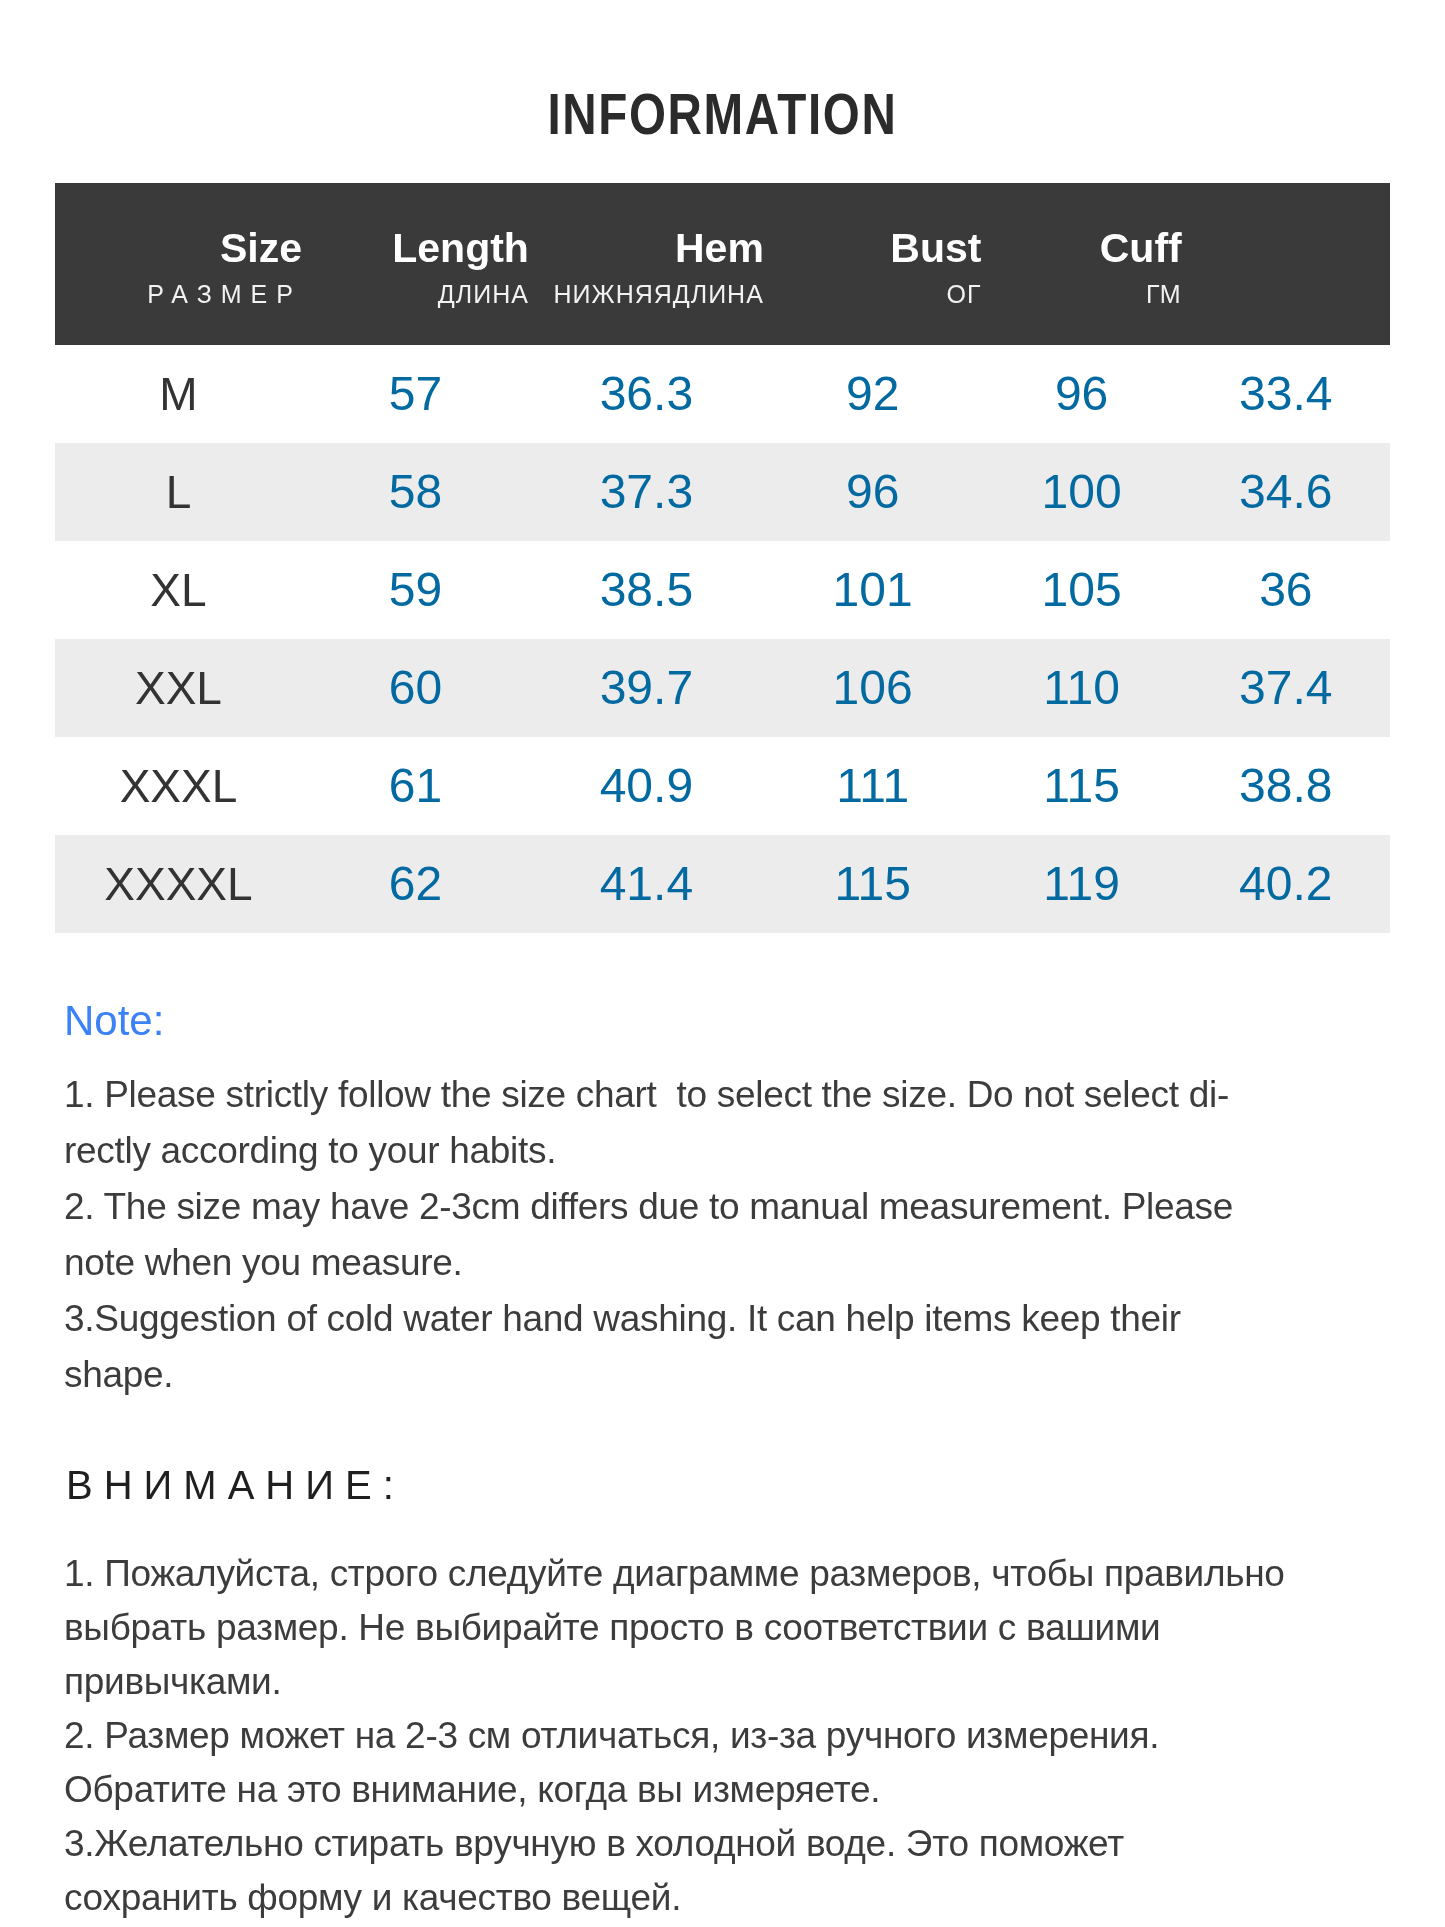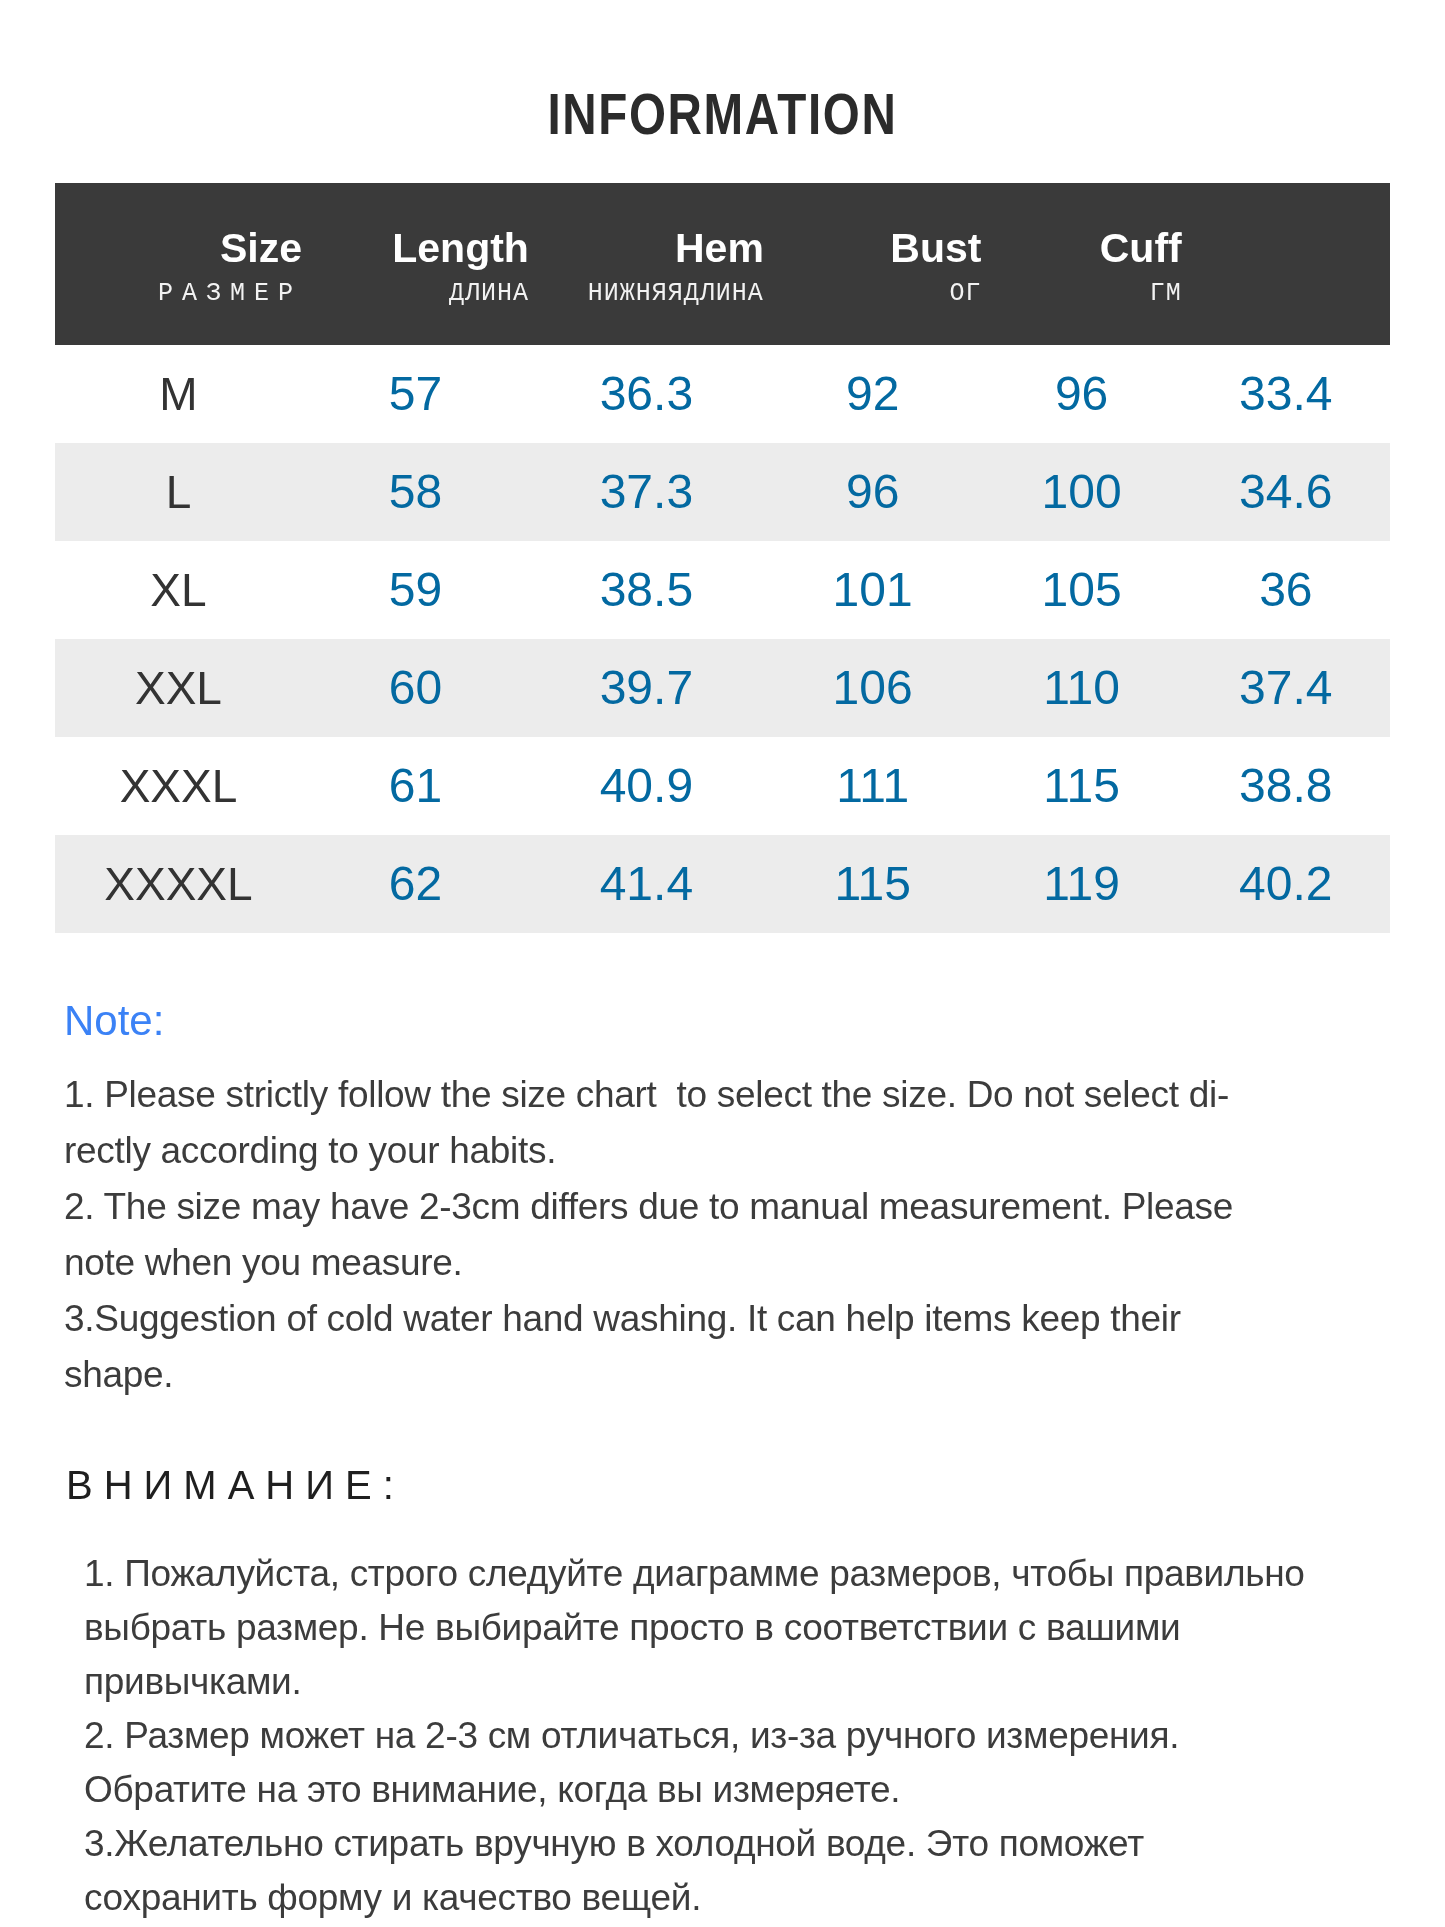--- a/index.html
+++ b/index.html
@@ -63,21 +63,20 @@
     font-weight: bold;
     white-space: nowrap;
   }
   .hru {
     font-size: 25px;
     line-height: 38px;
     font-weight: normal;
     color: #f2f2f2;
     letter-spacing: 1px;
     white-space: nowrap;
-    font-family: Liberation Mono, monospace;
   }
   .hcell:nth-child(1) .hru { letter-spacing: 9px; padding-left: 9px; }
   .hcell:nth-child(6) .hru { letter-spacing: 6px; padding-left: 6px; }
 
   .trow {
     display: grid;
     grid-template-columns: 18.5% 17% 17.6% 16.3% 15% 15.6%;
     height: 98px;
     line-height: 98px;
     background: #ffffff;
@@ -113,21 +112,21 @@
   }
   .note-heading-ru {
     margin: 58px 0 0 66px;
     font-size: 40px;
     line-height: 48px;
     font-weight: normal;
     letter-spacing: 11px;
     color: #1f1f1f;
   }
   .note-body-ru {
-    margin: 38px 0 0 84px;
+    margin: 38px 0 0 64px;
     font-size: 37px;
     line-height: 54px;
     letter-spacing: -0.3px;
     color: #3c3c3c;
     white-space: pre;
   }
 </style>
 </head>
 <body>
 

